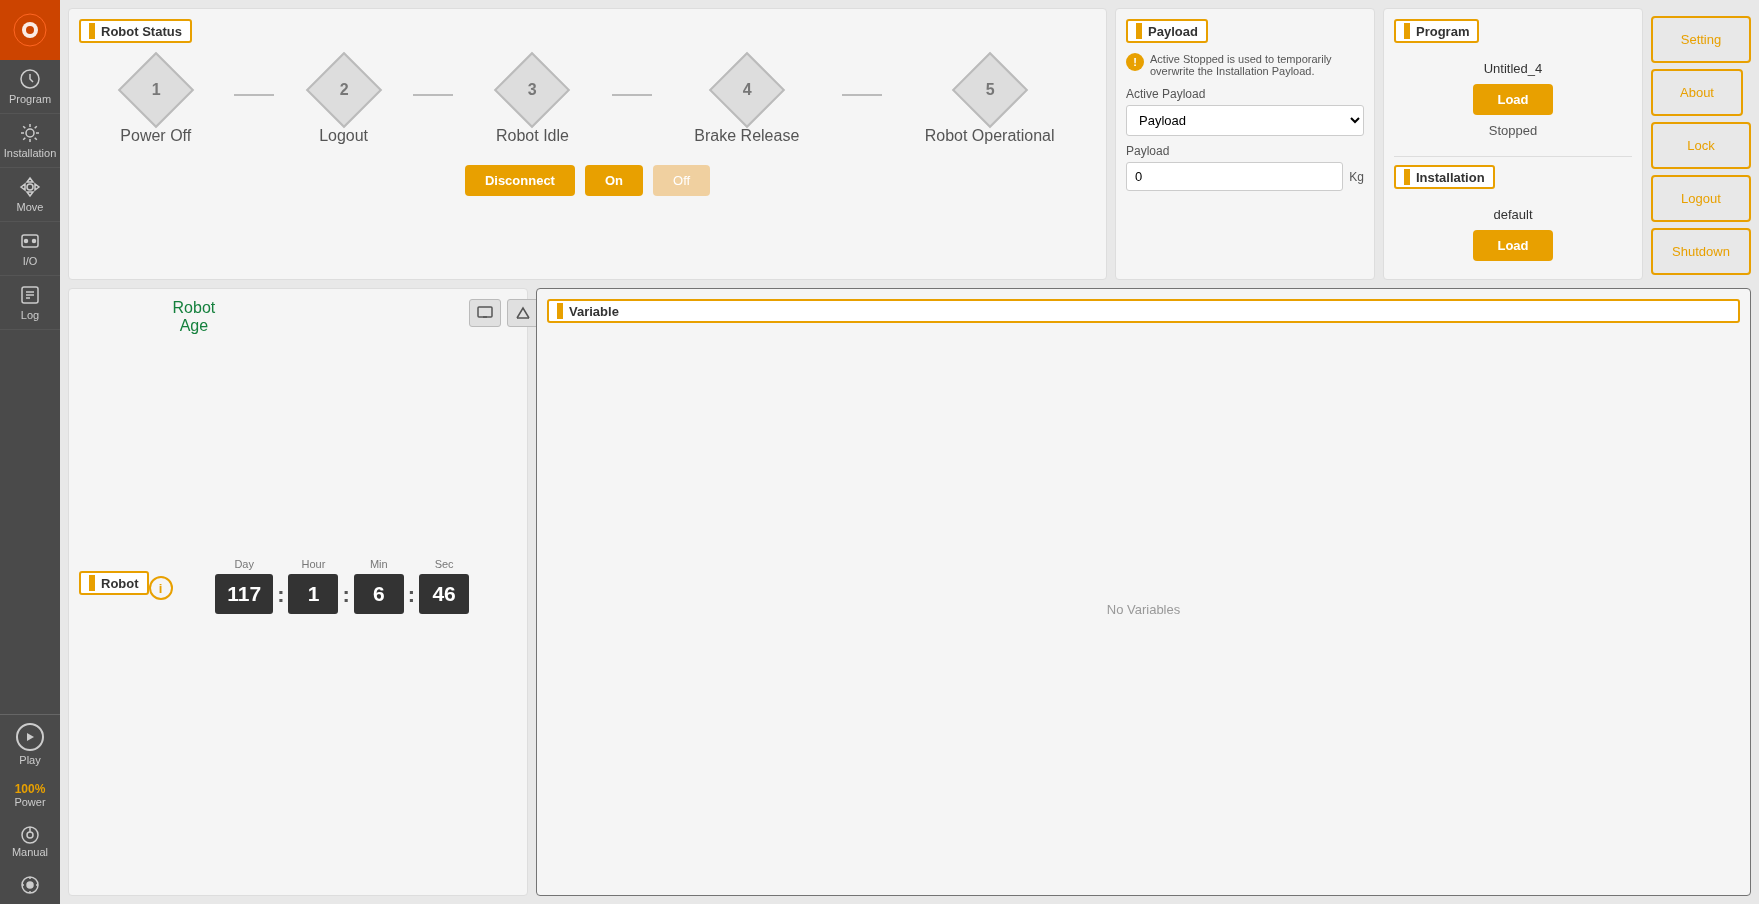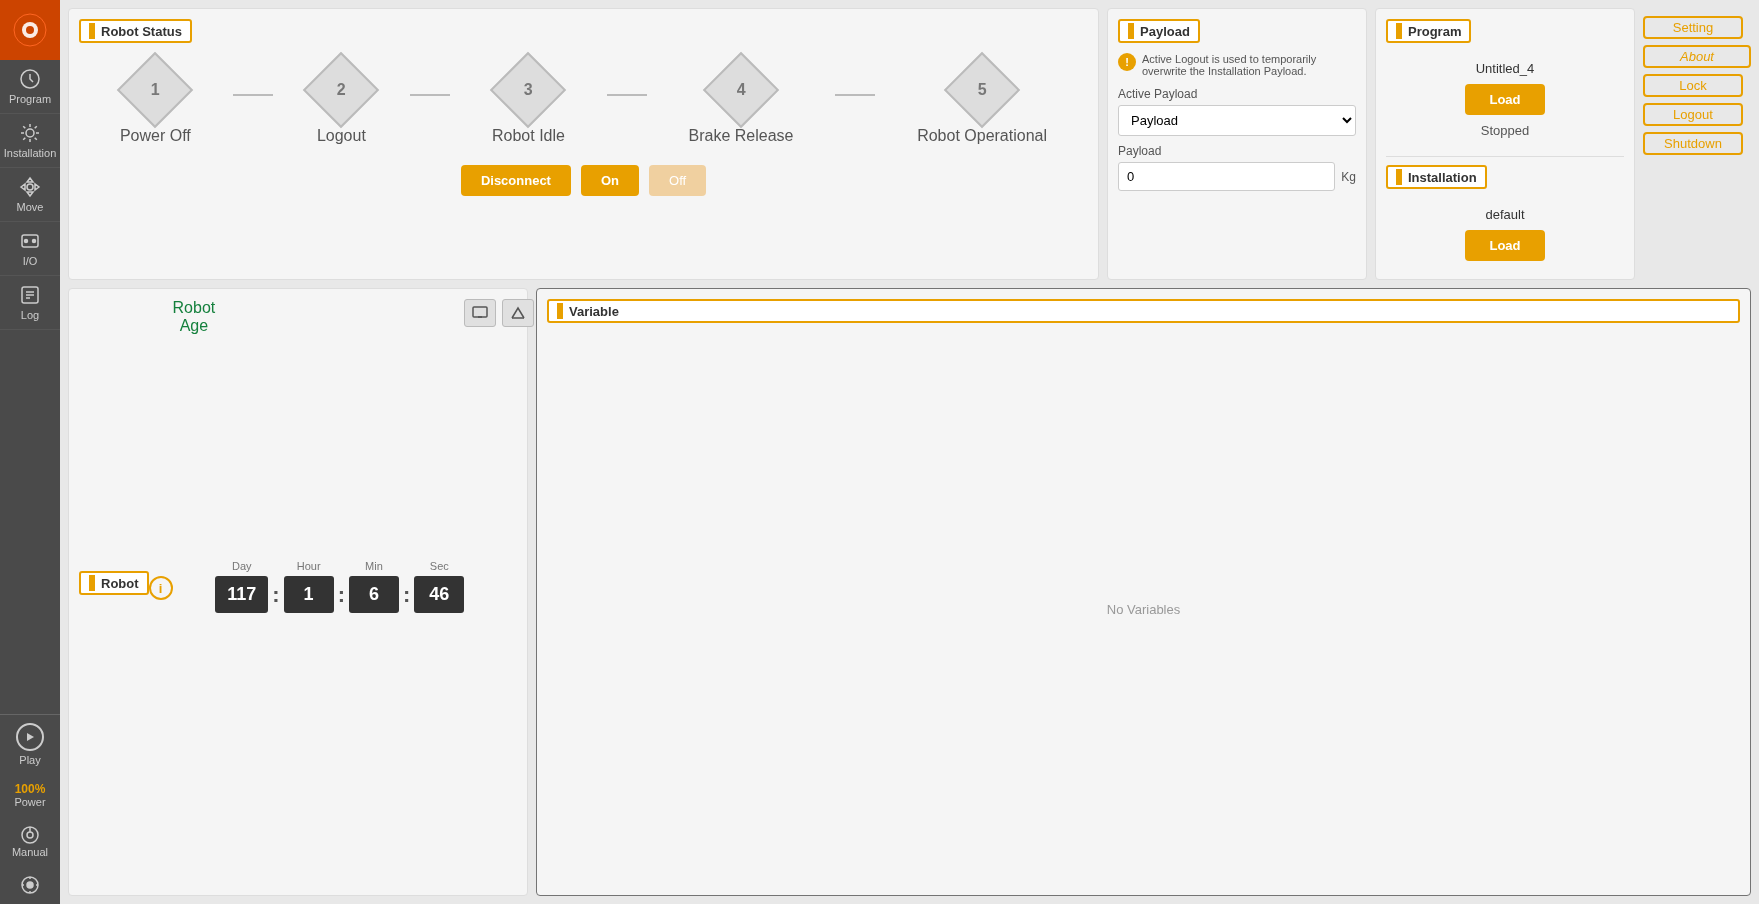--- a/index.html
+++ b/index.html
@@ -136,21 +136,21 @@
       padding: 8px 20px;
       cursor: pointer;
       font-size: 13px;
       font-weight: bold;
     }
     .btn-orange-outline {
       background: transparent;
       color: #e8a000;
       border: 2px solid #e8a000;
       border-radius: 4px;
-      padding: 2px 18px;
+      padding: 14px 18px;
       cursor: pointer;
       font-size: 13px;
     }
     .btn-disabled {
       background: #f0d0a0;
       color: #fff;
       border: none;
       border-radius: 4px;
       padding: 8px 20px;
       cursor: not-allowed;
@@ -307,21 +307,21 @@
     .timer-col-label {
       font-size: 11px;
       color: #777;
       margin-bottom: 4px;
     }
     .timer-box {
       background: #333;
       color: #fff;
       padding: 8px 12px;
       border-radius: 3px;
-      font-size: 18px;
+      font-size: 21px;
       font-weight: bold;
       min-width: 50px;
       text-align: center;
     }
     .timer-colon {
       font-size: 22px;
       color: #555;
       font-weight: bold;
       margin-top: 18px;
     }
@@ -566,21 +566,21 @@
         <button class="btn-disabled">Off</button>
       </div>
     </div>
 
     <div class="payload-panel">
       <div class="panel-title">
         <span>Payload</span>
       </div>
       <div class="payload-warning">
         <div class="warning-icon">!</div>
-        <span>Active Logout is used to temporarily overwrite the Installation Payload.</span>
+        <span>Active Stopped is used to temporarily overwrite the Installation Payload.</span>
       </div>
       <div class="field-label">Active Payload</div>
       <select class="select-field">
         <option>Payload</option>
       </select>
       <div class="field-label">Payload</div>
       <div class="input-with-unit">
         <input class="input-field" type="text" value="0" style="">
         <span class="unit-label">Kg</span>
       </div>
@@ -602,21 +602,21 @@
         </div>
         <div class="installation-content">
           <div style="font-size:13px; color:#333;">default</div>
           <button class="btn-orange" style="width:80px;">Load</button>
         </div>
       </div>
     </div>
 
     <div class="right-buttons">
       <button class="btn-orange-outline" style="width:100px;">Setting</button>
-      <button class="btn-orange-outline" style="width:108px;font-style:italic;">About</button>
+      <button class="btn-orange-outline" style="width:92px;">About</button>
       <button class="btn-orange-outline" style="width:100px;">Lock</button>
       <button class="btn-orange-outline" style="width:100px;">Logout</button>
       <button class="btn-orange-outline" style="width:100px;">Shutdown</button>
     </div>
 
   </div>
 
   <div class="bottom-section">
 
     <div class="robot-panel">

